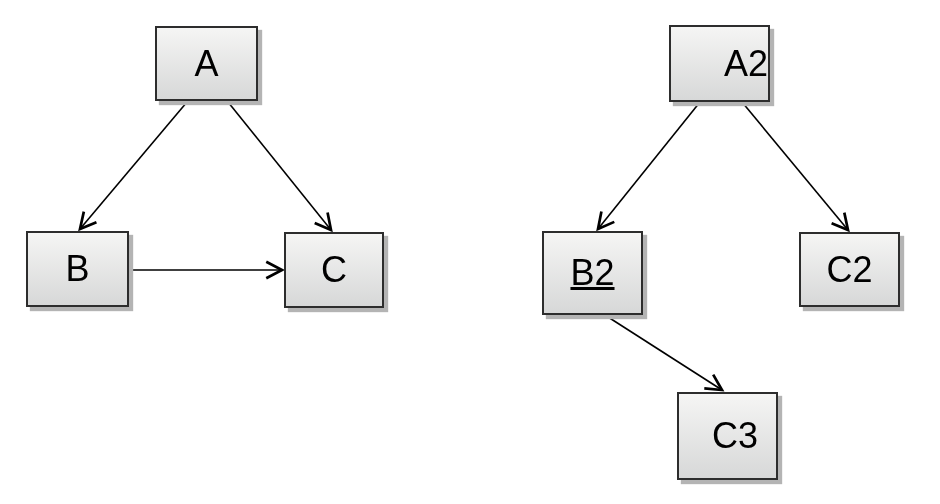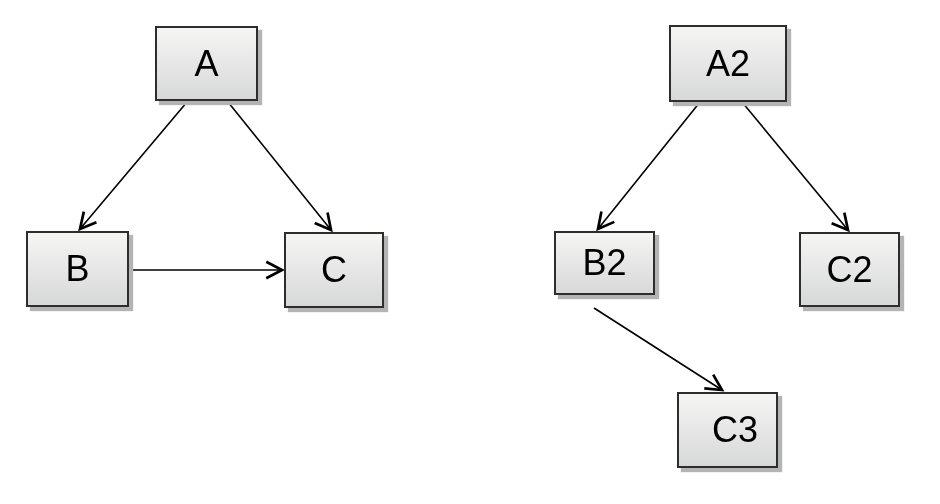--- a/index.html
+++ b/index.html
@@ -60,25 +60,25 @@
   </svg>
 <div class="node" style="left: 155px; top: 26px; width: 103px; height: 75px;">
       <span class="node-label">A</span>
     </div>
     <div class="node" style="left: 26px; top: 231px; width: 103px; height: 76px;">
       <span class="node-label">B</span>
     </div>
     <div class="node" style="left: 284px; top: 232px; width: 100px; height: 76px;">
       <span class="node-label">C</span>
     </div>
-    <div class="node" style="left: 669px; top: 25px; width: 118px; height: 77px;">
+    <div class="node" style="left: 669px; top: 25px; width: 101px; height: 77px; justify-content: flex-end;">
       <span class="node-label">A2</span>
     </div>
-    <div class="node" style="left: 554px; top: 231px; width: 101px; height: 64px;">
+    <div class="node" style="left: 542px; top: 231px; width: 101px; height: 84px; text-decoration: underline;">
       <span class="node-label">B2</span>
     </div>
     <div class="node" style="left: 799px; top: 232px; width: 101px; height: 75px; justify-content: center;">
       <span class="node-label">C2</span>
     </div>
-    <div class="node" style="left: 677px; top: 392px; width: 101px; height: 76px; padding-left: 15px;">
+    <div class="node" style="left: 677px; top: 392px; width: 101px; height: 88px; padding-left: 15px;">
       <span class="node-label">C3</span>
     </div>
   </div>
 
 </body></html>

